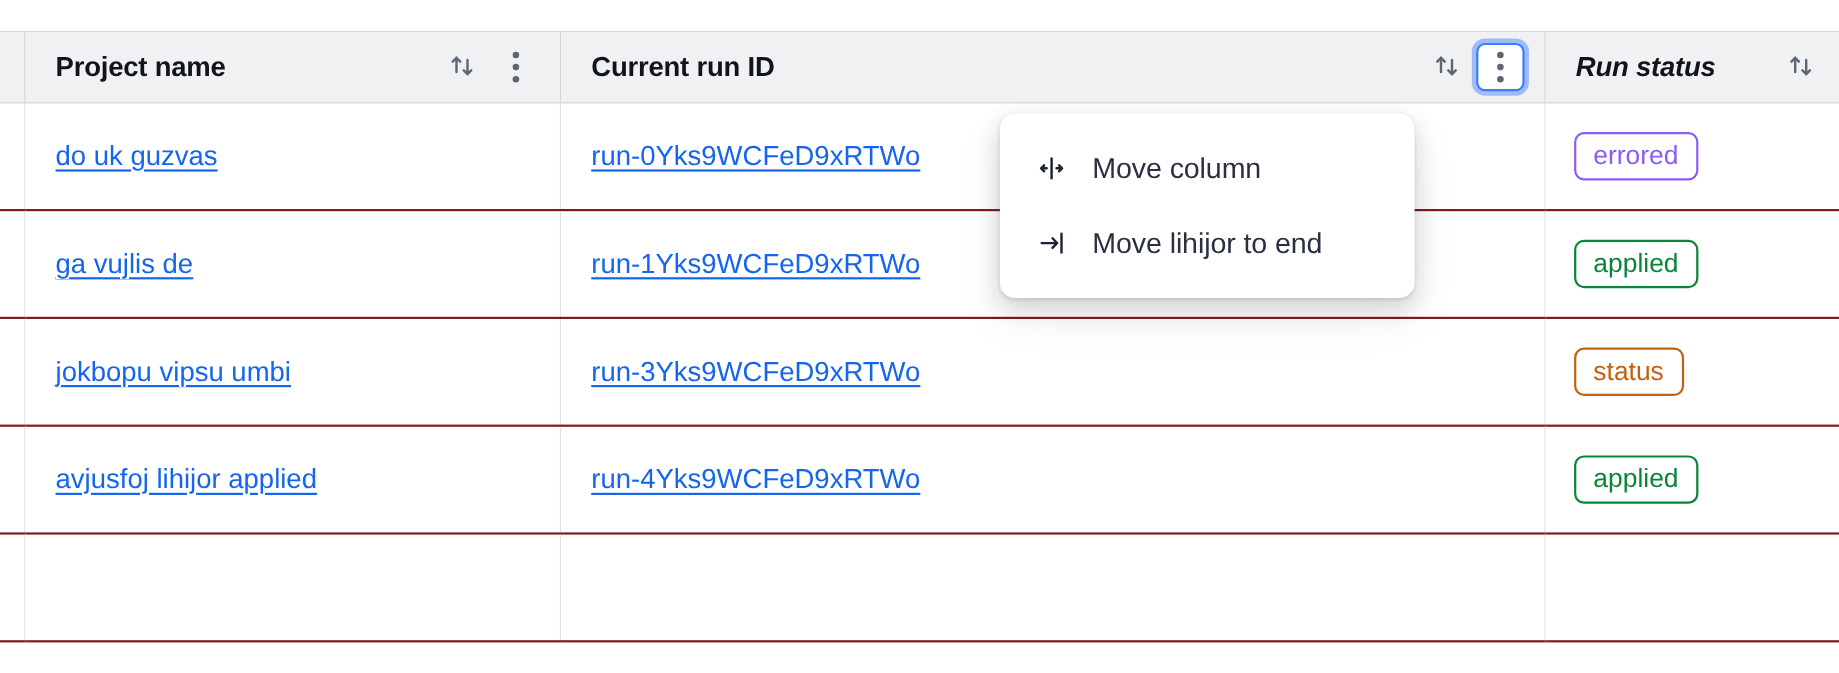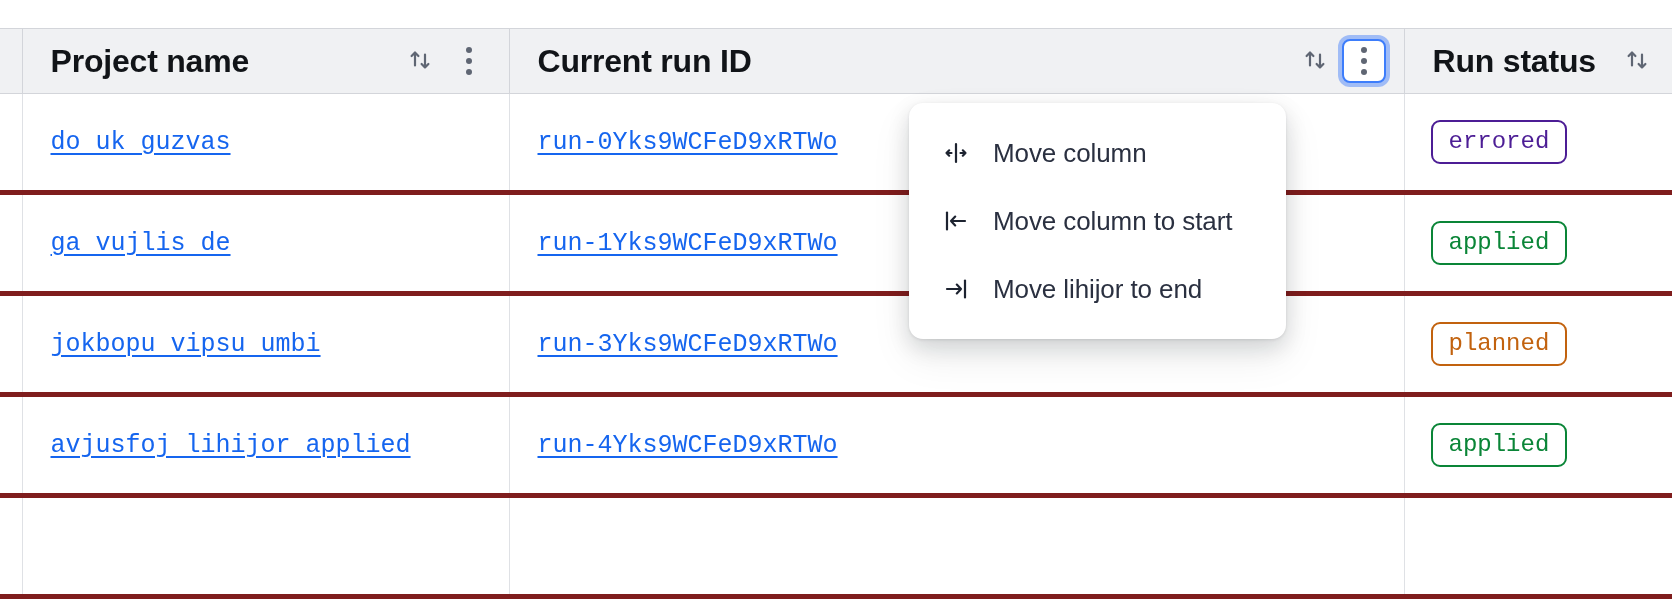--- a/index.html
+++ b/index.html
@@ -49,31 +49,31 @@
     border-top: 1px solid #d3d5da;
     border-bottom: 1px solid #d3d5da;
     border-right: 1px solid #d3d5da;
     padding: 0;
     vertical-align: middle;
   }
   thead th.gutter-h {
     border-left: none;
     border-right: 1px solid #d3d5da;
   }
-  thead th.last-h { border-right: none; }
+  thead th.last-h { border-right: none; font-style: italic; }
 
   .th-inner {
     display: flex;
     align-items: center;
     height: 64px;
     padding: 0 18px 0 28px;
     gap: 10px;
   }
   .th-label {
-    font-size: 32px;
+    font-size: 25px;
     font-weight: bold;
     color: #111418;
     letter-spacing: -0.2px;
     white-space: nowrap;
   }
   .th-spacer { flex: 1 1 auto; }
 
   .sort-btn {
     width: 34px;
     height: 34px;
@@ -114,25 +114,24 @@
     width: 6px;
     height: 6px;
     border-radius: 50%;
     background: #5f6673;
   }
 
   
   tbody td {
     height: 96px;
     background: #ffffff;
-    border-bottom: 5px solid #7f1d1d;
+    border-bottom: 2px solid #7f1d1d;
     border-right: 1px solid #dfe1e5;
     padding: 0;
     vertical-align: middle;
-    font-family: Liberation Mono, monospace;
   }
   tbody td.last-c { border-right: none; }
   tbody td.gutter-c { border-right: 1px solid #dfe1e5; }
 
   .cell {
     display: flex;
     align-items: center;
     height: 96px;
     padding: 0 18px 0 28px;
   }
@@ -153,21 +152,21 @@
     align-items: center;
     justify-content: center;
     height: 44px;
     padding: 0 16px;
     border-radius: 9px;
     border: 2px solid currentColor;
     font-size: 24px;
     line-height: 1;
     white-space: nowrap;
   }
-  .badge.errored { color: #4c1d95; }
+  .badge.errored { color: #8b5cf6; }
   .badge.applied { color: #0a8537; text-align: center; }
   .badge.planned { color: #c2620e; }
 
   
   .menu {
     position: absolute;
     left: 909px;
     top: 103px;
     width: 377px;
     background: #ffffff;
@@ -331,21 +330,21 @@
                 <a class="lnk" href="#">jokbopu vipsu umbi</a>
               </div>
             </td>
             <td>
               <div class="cell">
                 <a class="lnk" href="#">run-3Yks9WCFeD9xRTWo</a>
               </div>
             </td>
             <td class="last-c">
               <div class="cell status-cell">
-                <span class="badge planned">planned</span>
+                <span class="badge planned">status</span>
               </div>
             </td>
           </tr>
           <tr>
             <td class="gutter-c"></td>
             <td>
               <div class="cell">
                 <a class="lnk" href="#">avjusfoj lihijor applied</a>
               </div>
             </td>
@@ -382,29 +381,20 @@
       <span class="menu-icon">
         <svg width="26" height="26" viewBox="0 0 26 26" fill="none">
           <path d="M13 4 V22" stroke="#1d2330" stroke-width="2.2" stroke-linecap="round"></path>
           <path d="M8.5 13 H3.5 M3.5 13 L6.2 10.3 M3.5 13 L6.2 15.7" stroke="#1d2330" stroke-width="2.2" stroke-linecap="round" stroke-linejoin="round"></path>
           <path d="M17.5 13 H22.5 M22.5 13 L19.8 10.3 M22.5 13 L19.8 15.7" stroke="#1d2330" stroke-width="2.2" stroke-linecap="round" stroke-linejoin="round"></path>
         </svg>
       </span>
       <span class="menu-label">Move column</span>
     </div>
 
-    <div class="menu-item">
-      <span class="menu-icon">
-        <svg width="26" height="26" viewBox="0 0 26 26" fill="none">
-          <path d="M4 4.5 V21.5" stroke="#1d2330" stroke-width="2.2" stroke-linecap="round"></path>
-          <path d="M22 13 H8 M8 13 L12.2 8.6 M8 13 L12.2 17.4" stroke="#1d2330" stroke-width="2.2" stroke-linecap="round" stroke-linejoin="round"></path>
-        </svg>
-      </span>
-      <span class="menu-label">Move column to start</span>
-    </div>
 
     <div class="menu-item">
       <span class="menu-icon">
         <svg width="26" height="26" viewBox="0 0 26 26" fill="none">
           <path d="M22 4.5 V21.5" stroke="#1d2330" stroke-width="2.2" stroke-linecap="round"></path>
           <path d="M4 13 H18 M18 13 L13.8 8.6 M18 13 L13.8 17.4" stroke="#1d2330" stroke-width="2.2" stroke-linecap="round" stroke-linejoin="round"></path>
         </svg>
       </span>
       <span class="menu-label">Move lihijor to end</span>
     </div>

